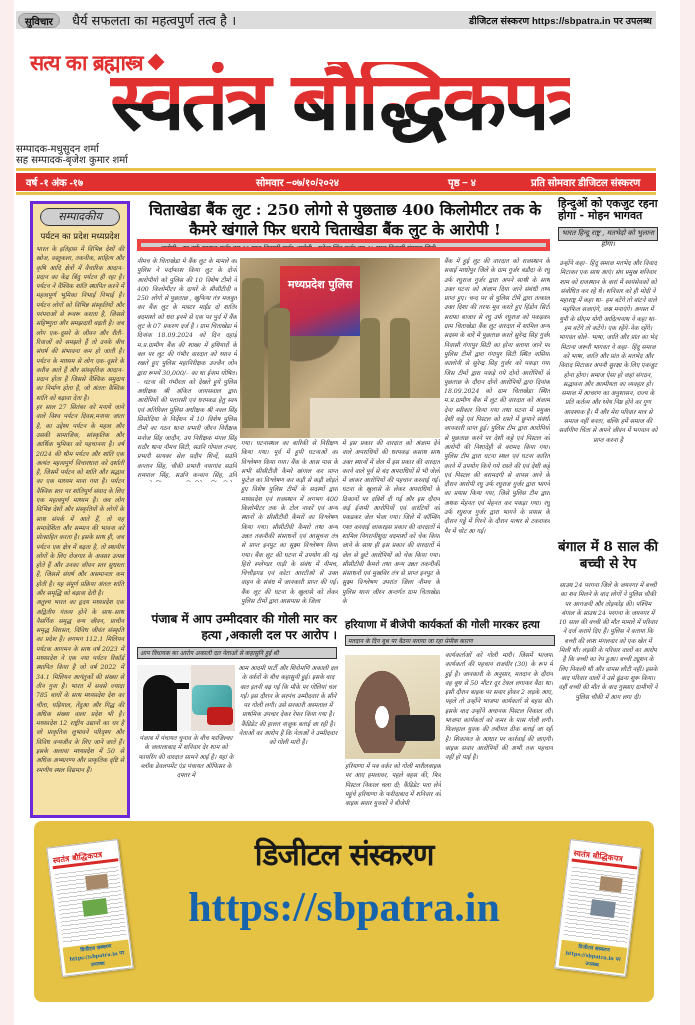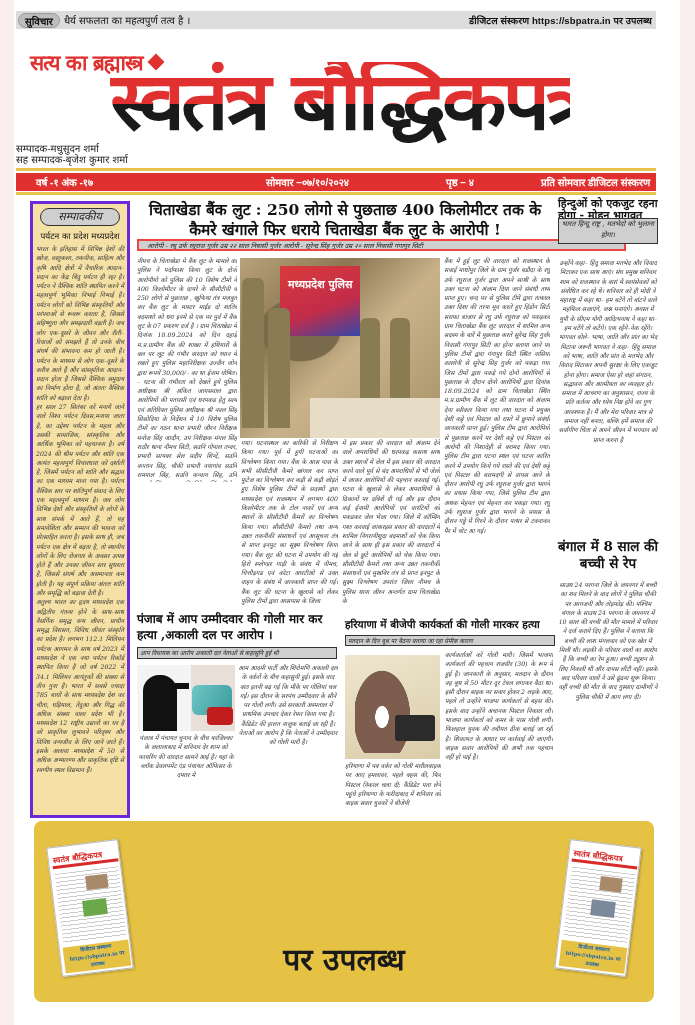--- a/index.html
+++ b/index.html
@@ -3,64 +3,64 @@
 <meta charset="utf-8">
 <style>
   * { box-sizing: border-box; margin: 0; padding: 0; }
   html, body { width: 695px; height: 1025px; background: #fbeeee; overflow: hidden; }
   body { font-family: "DejaVu Serif", serif; color: #222; position: relative; }
   .page { position: absolute; left: 14px; top: 0; width: 666px; height: 1025px; background: #ffffff; }
 
   
   .topstrip { position: absolute; left: 16px; top: 11px; width: 640px; height: 18px; background: #dcdcdc; display: flex; align-items: center; font-size: 10px; }
   .pill { margin-left: 2px; padding: 0 6px; height: 15px; line-height: 15px; border-radius: 8px; background: #bdbdbd; border: 1px solid #999; font-weight: bold; font-size: 10px; color: #111; }
-  .thought { margin-left: 4px; font-size: 10px; color: #111; }
+  .thought { margin-left: 12px; font-size: 13px; color: #111; }
   .topright { margin-left: auto; margin-right: 4px; font-size: 9.5px; font-weight: bold; font-family: "Liberation Sans Narrow","Liberation Sans", sans-serif; color: #111; letter-spacing: 0.1px; }
 
   
   .tagline { position: absolute; left: 30px; top: 48px; font-size: 21px; font-weight: bold; color: #e03030; letter-spacing: -1px; }
   .diamond { position: absolute; left: 150px; top: 56px; width: 12px; height: 12px; background: #e03030; transform: rotate(45deg); }
   .mast { position: absolute; left: 110px; top: 62px; width: 460px; height: 85px; overflow: hidden; }
   .mast-text { position: absolute; left: 0; top: -10px; font-size: 80px; font-weight: bold; font-family: "DejaVu Sans", sans-serif; letter-spacing: -4px; line-height: 100px; white-space: nowrap;
     background: linear-gradient(to bottom, #e03030 0%, #e03030 52%, #1a1a1a 52%, #1a1a1a 100%); -webkit-background-clip: text; background-clip: text; color: transparent; transform: scaleX(1.05); transform-origin: left; }
   .editors { position: absolute; left: 16px; top: 143px; font-size: 10px; line-height: 11px; color: #222; }
 
   
   .yline1 { position: absolute; left: 16px; top: 168px; width: 640px; height: 3px; background: #e8c34a; }
   .datebar { position: absolute; left: 16px; top: 173px; width: 640px; height: 18px; background: #e03030; color: #fff; font-size: 10px; font-weight: bold; display: flex; align-items: center; font-family: "Liberation Sans", sans-serif; }
-  .datebar span { position: absolute; margin-left: 10px; }
+  .datebar span { position: absolute; }
   .yline2 { position: absolute; left: 16px; top: 192px; width: 640px; height: 3px; background: #e8c34a; }
 
   
   .editorial { position: absolute; left: 30px; top: 201px; width: 100px; height: 617px; background: #f5e1a6; border: 3px solid #6d28d9; overflow: hidden; }
   .ed-pill { margin: 4px auto 0; width: 80px; height: 18px; border-radius: 9px; background: #cfcfcf; border: 1px solid #333; text-align: center; font-style: italic; font-size: 11px; line-height: 16px; color: #222; }
   .ed-title { text-align: center; font-weight: normal; font-size: 8.5px; margin-top: 4px; color: #111; }
   .ed-body { padding: 3px 3px 0 3px; font-size: 6.2px; line-height: 9.3px; font-style: italic; color: #333; text-align: justify; }
 
   
   .main-head { position: absolute; left: 140px; top: 200px; width: 410px; text-align: center; font-size: 15.5px; font-weight: bold; line-height: 20px; color: #111; }
-  .caption-bar { position: absolute; left: 137px; top: 239px; width: 489px; height: 12px; background: #cfcfcf; border: 2px solid #ef4444; font-size: 6.5px; line-height: 10px; font-style: italic; padding-left: 8px; white-space: nowrap; overflow: hidden; color: #222; }
+  .caption-bar { position: absolute; left: 137px; top: 239px; width: 413px; height: 12px; background: #cfcfcf; border: 4px solid #ef4444; font-size: 6.5px; line-height: 10px; font-style: italic; padding-left: 18px; white-space: nowrap; overflow: hidden; color: #222; }
   .col { position: absolute; font-size: 6.2px; line-height: 9.3px; font-style: italic; color: #333; text-align: justify; overflow: hidden; }
   .photo { position: absolute; left: 240px; top: 258px; width: 200px; height: 180px; overflow: hidden;
     background:
       radial-gradient(ellipse at 30% 40%, #7a6a4c 0 20%, transparent 21%),
       linear-gradient(135deg, #b9a27a 0%, #8b7853 30%, #c9b28a 55%, #a79366 100%); }
   .photo .banner { position: absolute; left: 40px; top: 8px; width: 80px; height: 70px; background: linear-gradient(160deg,#d93a3a 0%, #c22c4a 60%, #3447a8 100%); }
   .photo .banner-text { position: absolute; left: 48px; top: 18px; font-size: 11px; font-weight: bold; color: #fff; }
   .photo .table { position: absolute; left: 70px; top: 140px; width: 130px; height: 40px; background: #e7dcc5; }
   .photo .officer { position: absolute; background: #8a7c52; border-radius: 6px 6px 0 0; }
 
   
   .right-head { position: absolute; left: 558px; top: 198px; width: 100px; font-size: 11px; font-weight: bold; line-height: 12px; color: #111; }
-  .right-sub { position: absolute; left: 558px; top: 218px; width: 100px; height: 26px; background: #cfcfcf; border: 1px solid #333; font-size: 7px; line-height: 11px; font-style: italic; text-align: center; color: #222; }
+  .right-sub { position: absolute; left: 558px; top: 227px; width: 100px; height: 14px; background: #cfcfcf; border: 1px solid #333; font-size: 7px; line-height: 11px; font-style: italic; text-align: center; color: #222; }
   .rcol { position: absolute; left: 558px; width: 100px; font-size: 6.2px; line-height: 9.3px; font-style: italic; color: #333; text-align: center; overflow: hidden; }
   .bengal-head { position: absolute; left: 558px; top: 538px; width: 100px; font-size: 13.5px; font-weight: bold; line-height: 17px; text-align: center; color: #111; }
 
   
-  .pun-head { position: absolute; left: 137px; top: 611px; width: 200px; font-size: 12px; font-weight: bold; line-height: 16px; text-align: left; color: #111; }
+  .pun-head { position: absolute; left: 137px; top: 611px; width: 200px; font-size: 12px; font-weight: bold; line-height: 16px; text-align: right; color: #111; }
   .pun-cap { position: absolute; left: 137px; top: 647px; width: 200px; height: 12px; background: #cfcfcf; border: 1px solid #333; font-size: 6px; line-height: 10px; font-style: italic; padding-left: 2px; white-space: nowrap; overflow: hidden; color: #222; }
   .pun-img { position: absolute; left: 137px; top: 665px; width: 98px; height: 66px; background: linear-gradient(90deg, #f4f4f4 0 55%, #e8e0d8 55%); overflow: hidden; }
   .pun-img .silh { position: absolute; left: 6px; top: 10px; width: 34px; height: 56px; background: #111; border-radius: 16px 16px 0 0; }
   .pun-img .arm { position: absolute; left: 30px; top: 18px; width: 22px; height: 6px; background: #111; }
   .pun-img .victim { position: absolute; left: 55px; top: 20px; width: 40px; height: 30px; background: linear-gradient(120deg,#6fc6c6,#3a9a9a); border-radius: 6px; }
   .pun-img .blood { position: absolute; left: 70px; top: 42px; width: 26px; height: 18px; background: #c21d1d; border-radius: 4px; }
 
   .har-head { position: absolute; left: 345px; top: 617px; width: 210px; font-size: 10.5px; font-weight: bold; line-height: 14px; color: #111; }
   .har-cap { position: absolute; left: 345px; top: 635px; width: 210px; height: 11px; background: #cfcfcf; border: 1px solid #333; font-size: 6px; line-height: 9px; font-style: italic; padding-left: 2px; white-space: nowrap; overflow: hidden; color: #222; }
   .har-img { position: absolute; left: 345px; top: 655px; width: 95px; height: 104px; background: linear-gradient(160deg, #efe6cf 0%, #d9cca8 100%); overflow: hidden; }
@@ -100,21 +100,21 @@
 </div>
 <div class="editors">
   <div>सम्पादक-मधुसुदन शर्मा</div>
   <div>सह सम्पादक-बृजेश कुमार शर्मा</div>
 </div>
 
 <div class="yline1"></div>
 <div class="datebar">
   <span style="left:10px">वर्ष -१   अंक -१७</span>
   <span style="left:240px">सोमवार –०७/१०/२०२४</span>
-  <span style="left:420px">पृष्ठ – ४</span>
+  <span style="left:432px">पृष्ठ – ४</span>
   <span style="left:515px">प्रति सोमवार डीजिटल संस्करण</span>
 </div>
 <div class="yline2"></div>
 
 <div class="editorial">
   <div class="ed-pill">सम्पादकीय</div>
   <div class="ed-title">पर्यटन का प्रदेश मध्यप्रदेश</div>
   <div class="ed-body">
     <p>भारत के इतिहास में विभिन्न देशों की खोज, वस्तुकला, तकनीक, साहित्य और कृषि आदि क्षेत्रों में वैचारिक आदान–प्रदान का केंद्र बिंदु पर्यटन ही रहा है। पर्यटन ने वैश्विक शांति स्थापित करने में महत्वपूर्ण भूमिका निभाई निभाई है। पर्यटन लोगों को विभिन्न संस्कृतियों और परंपराओं से रूबरू कराता है, जिससे सहिष्णुता और समझदारी बढ़ती है। जब लोग एक–दूसरे के जीवन और रीती–रिवाजों को समझते हैं तो उनके बीच संघर्ष की संभावना कम हो जाती है। पर्यटन के माध्यम से लोग एक–दूसरे के करीब आते हैं और सांस्कृतिक आदान–प्रदान होता है जिससे वैश्विक समुदाय का निर्माण होता है, जो अंततः वैश्विक शांति को बढ़ावा देता है।</p>
     <p>हर साल 27 सितंबर को मनाये जाने वाले विश्व पर्यटन दिवस,मनाया जाता है, का उद्देश्य पर्यटन के महत्व और उसकी सामाजिक, सांस्कृतिक और आर्थिक भूमिका को पहचानना है। वर्ष 2024 की थीम पर्यटन और शांति एक अत्यंत महत्वपूर्ण विचारधारा को दर्शाती है, जिसमें पर्यटन को शांति और सद्भाव का एक माध्यम माना गया है। पर्यटन वैश्विक स्तर पर शांतिपूर्ण संवाद के लिए एक महत्वपूर्ण माध्यम है। जब लोग विभिन्न देशों और संस्कृतियों के लोगों के साथ संपर्क में आते हैं, तो यह समावेशिता और सम्मान की भावना को प्रोत्साहित करता है। इसके साथ ही, जब पर्यटन एक क्षेत्र में बढ़ता है, तो स्थानीय लोगों के लिए रोजगार के अवसर उत्पन्न होते हैं और उनका जीवन स्तर सुधरता है, जिससे संघर्ष और असमानता कम होती है। यह संपूर्ण प्रक्रिया अंततः शांति और समृद्धि को बढ़ावा देती है।</p>
@@ -167,21 +167,22 @@
 
 <div class="ad">
   <div class="thumb left">
     <div class="t-title">स्वतंत्र बौद्धिकपत्र</div>
     <div class="t-bar"></div>
     <div class="t-lines"></div>
     <div class="t-img1"></div>
     <div class="t-img2"></div>
     <div class="t-foot">डिजीटल संस्करण https://sbpatra.in पर उपलब्ध</div>
   </div>
-  <div class="ad-l3">पर उपलब्ध</div>
+  <div class="ad-l1">डिजीटल संस्करण</div>
+  <div class="ad-url">https://sbpatra.in</div>
   <div class="thumb right">
     <div class="t-title">स्वतंत्र बौद्धिकपत्र</div>
     <div class="t-bar"></div>
     <div class="t-lines"></div>
     <div class="t-img1"></div>
     <div class="t-img2" style="background:#7a8a9a"></div>
     <div class="t-foot">डिजीटल संस्करण https://sbpatra.in पर उपलब्ध</div>
   </div>
 </div>
 

